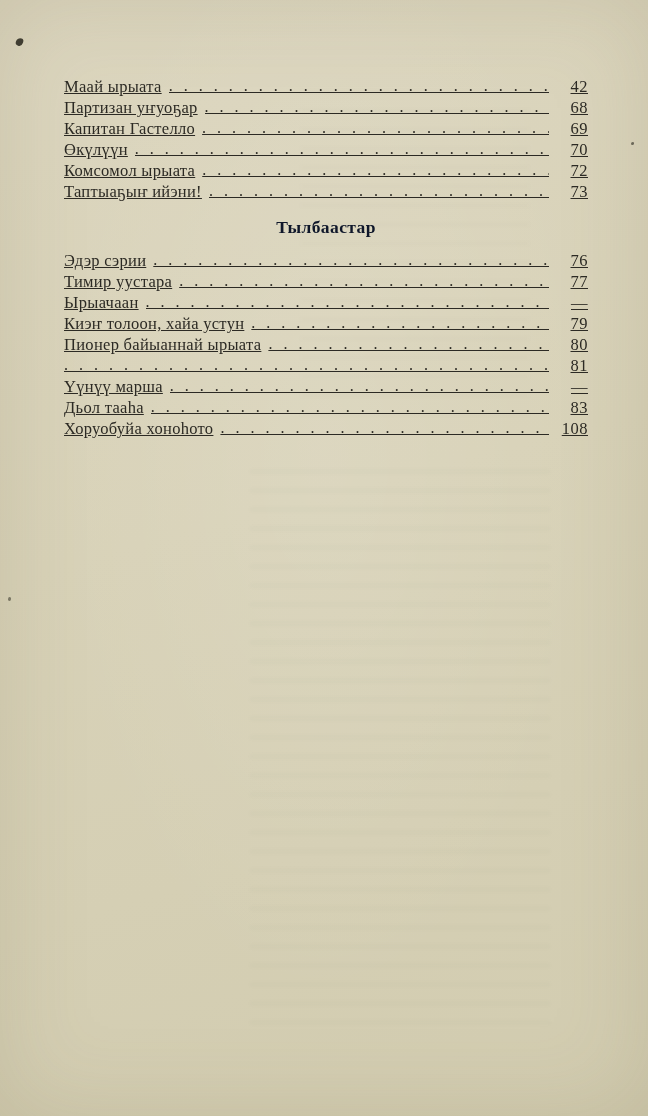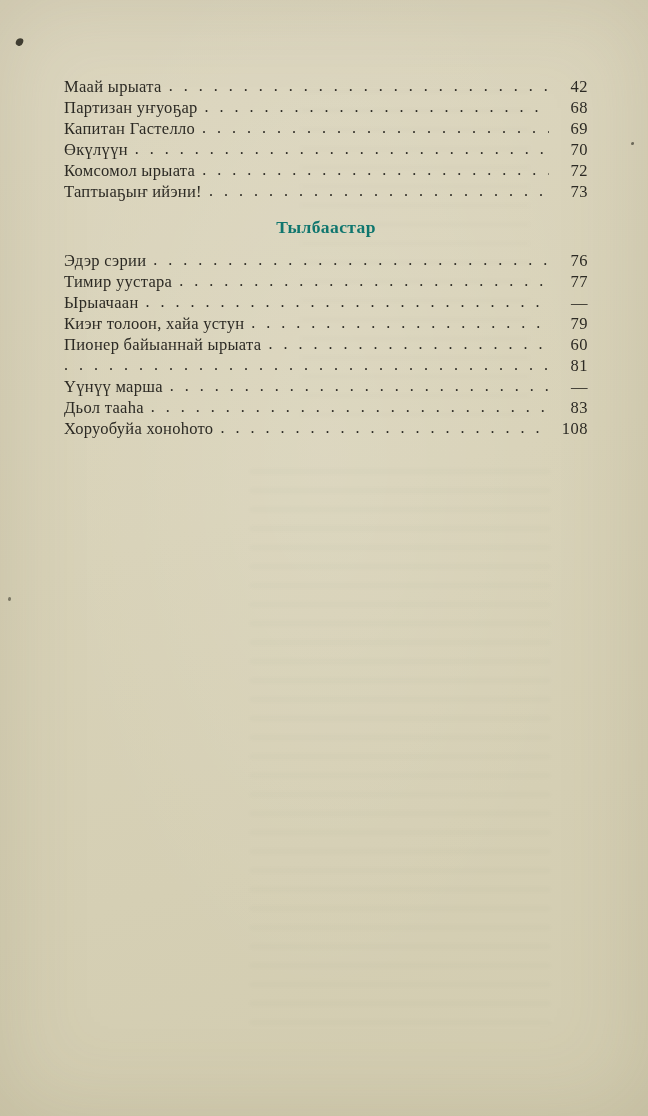--- a/index.html
+++ b/index.html
@@ -28,20 +28,21 @@
     left: 64px;
     top: 76px;
     width: 524px;
   }
   .toc-row {
     display: flex;
     align-items: flex-start;
     height: 21px;
     font-size: 16.5px;
     line-height: 21px;
+    text-decoration: underline;
   }
   .toc-title {
     white-space: nowrap;
     padding-right: 7px;
     letter-spacing: 0.3px;
   }
   .toc-leader {
     flex: 1;
     overflow: hidden;
     white-space: nowrap;
@@ -60,21 +61,21 @@
     text-align: right;
     padding-left: 5px;
     letter-spacing: 0.5px;
   }
   .section-heading {
     text-align: center;
     font-weight: bold;
     font-size: 17.5px;
     letter-spacing: 0.4px;
     margin: 15px 0 12px 0;
-    color: #0f766e;
+    color: #0f172a;
   }
   
   .ghost-showthrough {
     position: absolute;
     left: 250px;
     top: 470px;
     width: 300px;
     height: 570px;
     background: repeating-linear-gradient(
       180deg,
@@ -167,21 +168,21 @@
       <span class="toc-page">—</span>
     </div>
     <div class="toc-row">
       <span class="toc-title">Киэҥ толоон, хайа устун</span>
       <span class="toc-leader"></span>
       <span class="toc-page">79</span>
     </div>
     <div class="toc-row">
       <span class="toc-title">Пионер байыаннай ырыата</span>
       <span class="toc-leader"></span>
-      <span class="toc-page">60</span>
+      <span class="toc-page">80</span>
     </div>
     <div class="toc-row">
       <span class="toc-leader"></span>
       <span class="toc-page">81</span>
     </div>
     <div class="toc-row">
       <span class="toc-title">Үүнүү марша</span>
       <span class="toc-leader"></span>
       <span class="toc-page">—</span>
     </div>

